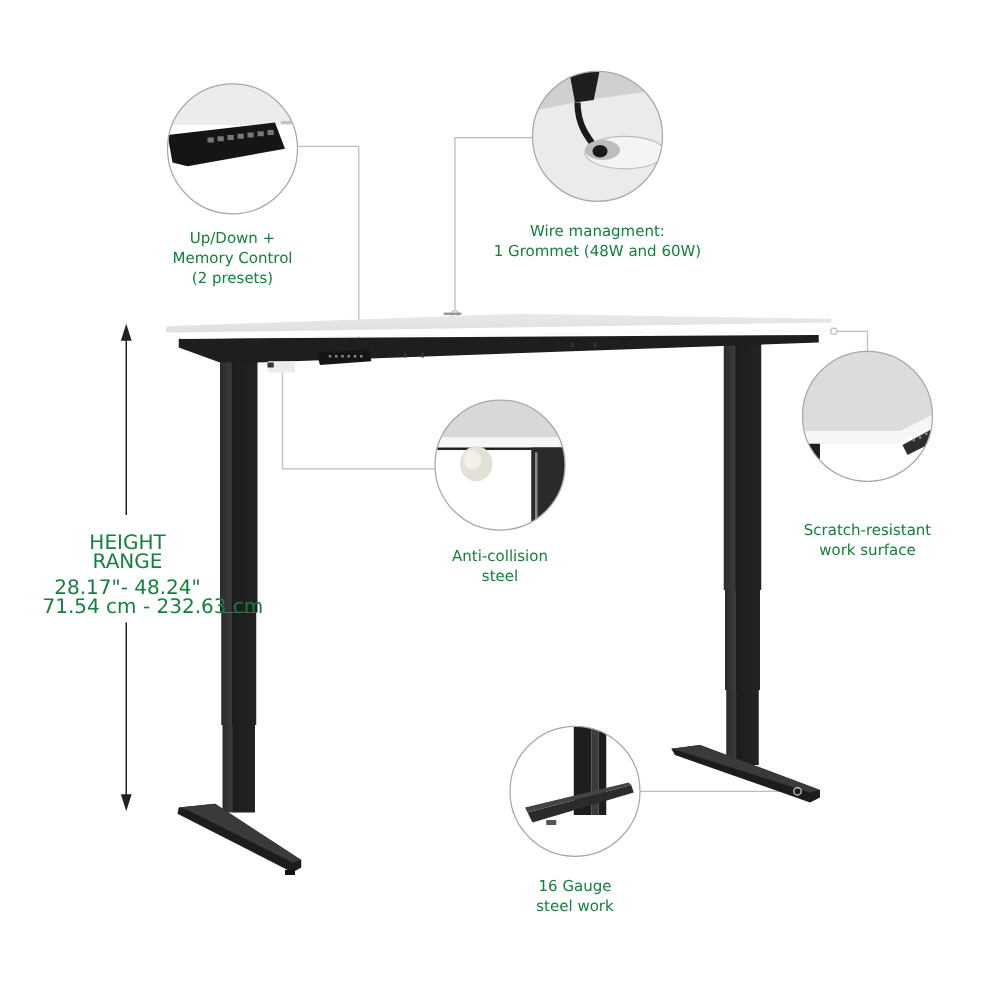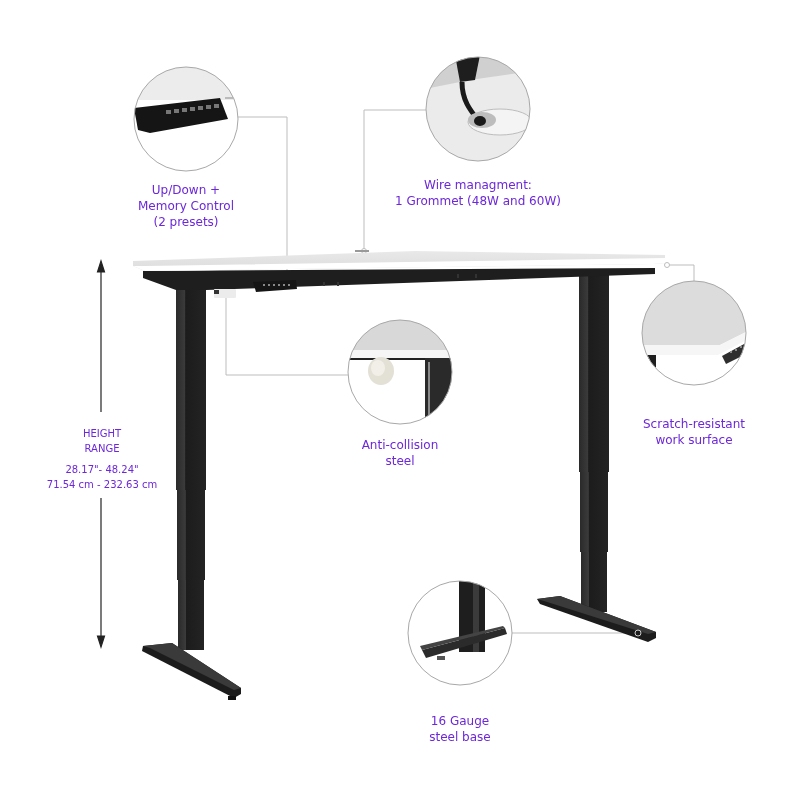--- a/index.html
+++ b/index.html
@@ -1,21 +1,21 @@
 <!DOCTYPE html>
 <html><head>
 <meta charset="utf-8">
 <style>
   html, body { margin:0; padding:0; background:#ffffff; }
   body { width:800px; height:800px; position:relative; overflow:hidden;
          font-family:"DejaVu Sans","Liberation Sans",sans-serif; color:#2b2b2b; }
   #stage { position:absolute; left:0; top:0; width:800px; height:800px; }
-  .label { position:absolute; text-align:center; font-size:12px; line-height:16px; color:#6d28d9; white-space:nowrap; }
+  .label { position:absolute; text-align:center; font-size:12px; line-height:16px; color:#15803d; white-space:nowrap; }
   .label span { display:block; }
-  .height-label { font-size:10px; line-height:15px; }
+  .height-label { font-size:16px; line-height:15px; }
   .height-label .gap { height:6px; }
 </style>
 </head>
 <body>
 
 <div id="stage">
 
   <svg width="800" height="800" viewBox="0 0 800 800" style="position:absolute;left:0;top:0">
     <defs>
       <clipPath id="c1">
@@ -205,23 +205,23 @@
   <div class="label" style="left:340px; top:437px; width:120px;">
     <span>Anti-collision</span>
     <span>steel</span>
   </div>
 
   <div class="label" style="left:634px; top:416px; width:120px;">
     <span>Scratch-resistant</span>
     <span>work surface</span>
   </div>
 
-  <div class="label" style="left:400px; top:701px; width:120px;margin-top:12px;">
+  <div class="label" style="left:400px; top:701px; width:120px;">
     <span>16 Gauge</span>
-    <span>steel base</span>
+    <span>steel work</span>
   </div>
 
   <div class="label height-label" style="left:34px; top:426px; width:136px;">
     <span>HEIGHT</span>
     <span>RANGE</span>
     <span class="gap"></span>
     <span>28.17"- 48.24"</span>
     <span>71.54 cm - 232.63 cm</span>
   </div>
 

